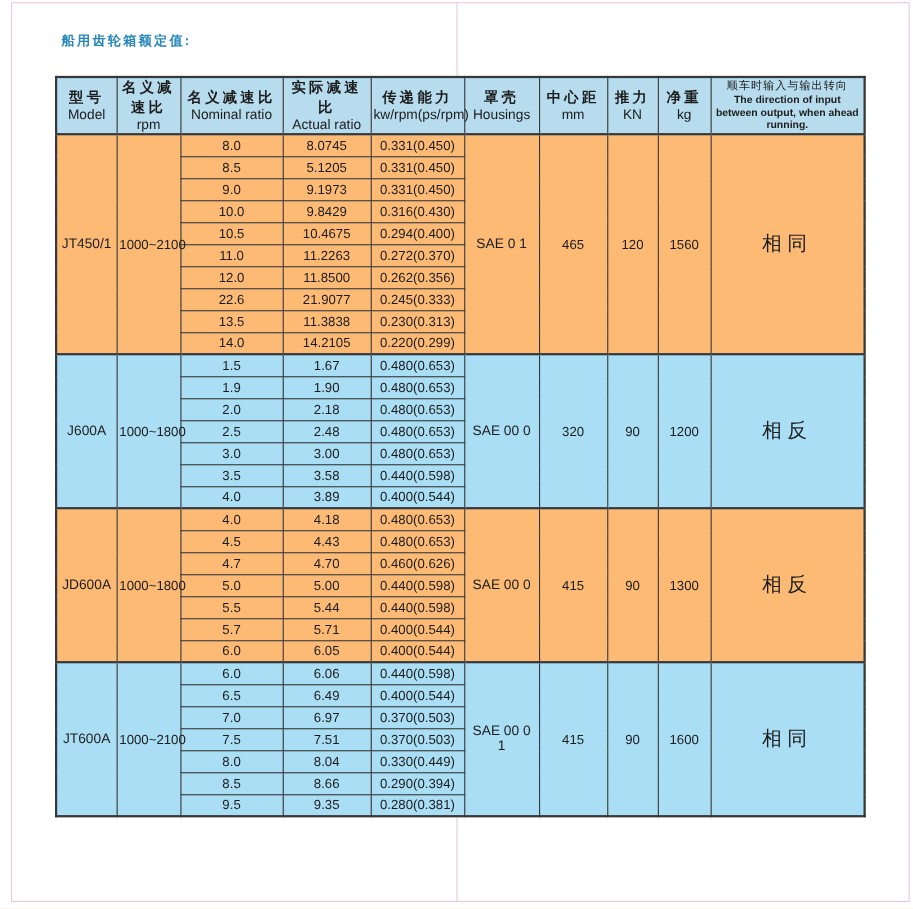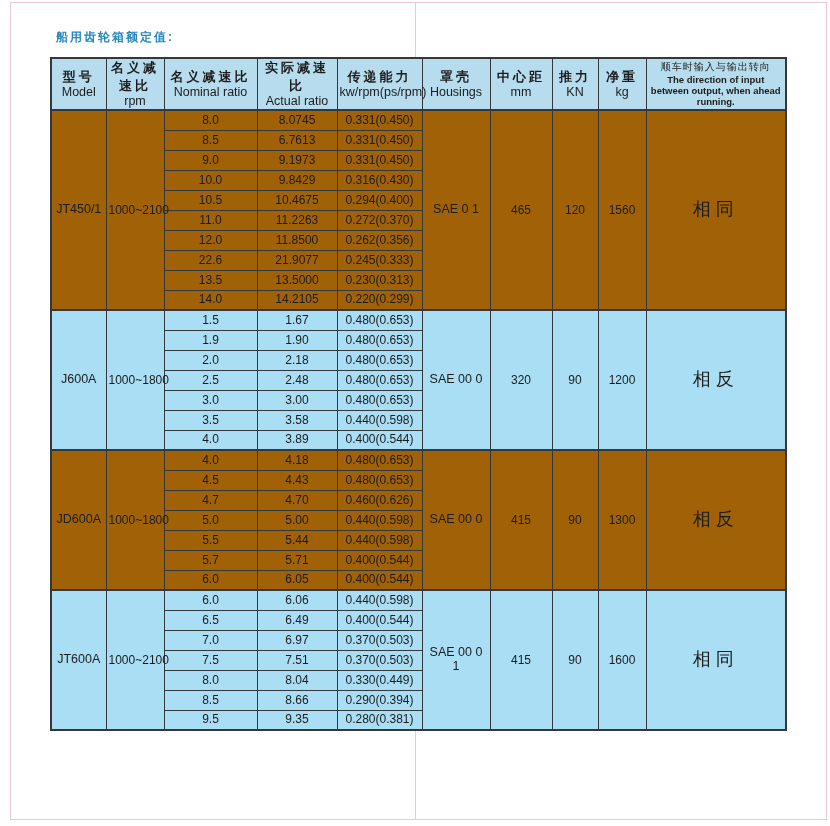--- a/index.html
+++ b/index.html
@@ -25,26 +25,26 @@
   }
   .page-title {
     position: absolute; left: 56px; top: 29px;
     margin: 0;
     font-size: 12px; font-weight: bold;
     letter-spacing: 2px;
     color: var(--title-color, #2787bb);
     z-index: 2;
   }
   table.gear-table {
-    position: absolute; left: 50px; top: 57px;
+    position: absolute; left: 50px; top: 69px;
     z-index: 1;
     border-collapse: collapse;
     table-layout: fixed;
     width: 735px;
-    background: #a16207;
+    background: #fdba74;
     border: 2px solid var(--border-dark, #33383d);
   }
   .gear-table th, .gear-table td {
     border: 1px solid var(--border-dark, #33383d);
     text-align: center;
     vertical-align: middle;
     padding: 0 2px;
     color: #1c1c1c;
   }
   .gear-table thead th {
@@ -168,21 +168,21 @@
         <td class=" actual-ratio-cell">8.0745</td>
         <td class=" capacity-cell">0.331(0.450)</td>
         <td rowspan="10" class=" housing-cell">SAE 0 1</td>
         <td rowspan="10" class=" center-distance-cell">465</td>
         <td rowspan="10" class=" thrust-cell">120</td>
         <td rowspan="10" class=" weight-cell">1560</td>
         <td rowspan="10" class=" direction-cell">相同</td>
       </tr>
       <tr>
         <td class=" nominal-ratio-cell">8.5</td>
-        <td class=" actual-ratio-cell">6.7613</td>
+        <td class=" actual-ratio-cell">5.1205</td>
         <td class=" capacity-cell">0.331(0.450)</td>
       </tr>
       <tr>
         <td class=" nominal-ratio-cell">9.0</td>
         <td class=" actual-ratio-cell">9.1973</td>
         <td class=" capacity-cell">0.331(0.450)</td>
       </tr>
       <tr>
         <td class=" nominal-ratio-cell">10.0</td>
         <td class=" actual-ratio-cell">9.8429</td>
@@ -203,21 +203,21 @@
         <td class=" actual-ratio-cell">11.8500</td>
         <td class=" capacity-cell">0.262(0.356)</td>
       </tr>
       <tr>
         <td class=" nominal-ratio-cell">22.6</td>
         <td class=" actual-ratio-cell">21.9077</td>
         <td class=" capacity-cell">0.245(0.333)</td>
       </tr>
       <tr>
         <td class=" nominal-ratio-cell">13.5</td>
-        <td class=" actual-ratio-cell">13.5000</td>
+        <td class=" actual-ratio-cell">11.3838</td>
         <td class=" capacity-cell">0.230(0.313)</td>
       </tr>
       <tr>
         <td class=" nominal-ratio-cell">14.0</td>
         <td class=" actual-ratio-cell">14.2105</td>
         <td class=" capacity-cell">0.220(0.299)</td>
       </tr>
       <tr class="group-first">
         <td rowspan="7" class="hl  model-cell">J600A</td>
         <td rowspan="7" class="hl  rpm-cell">1000~1800</td>

